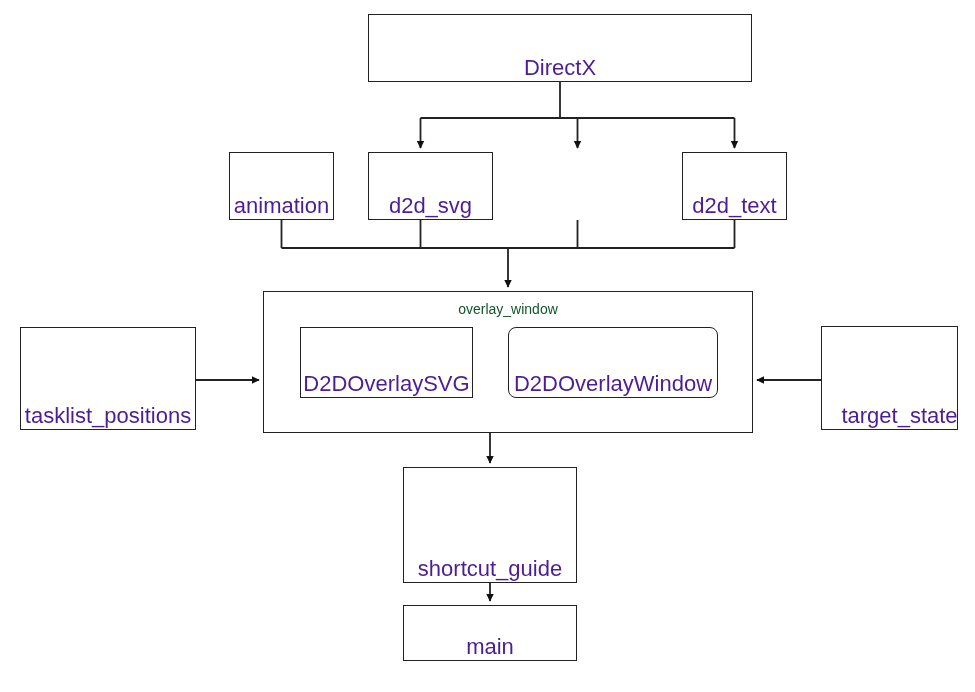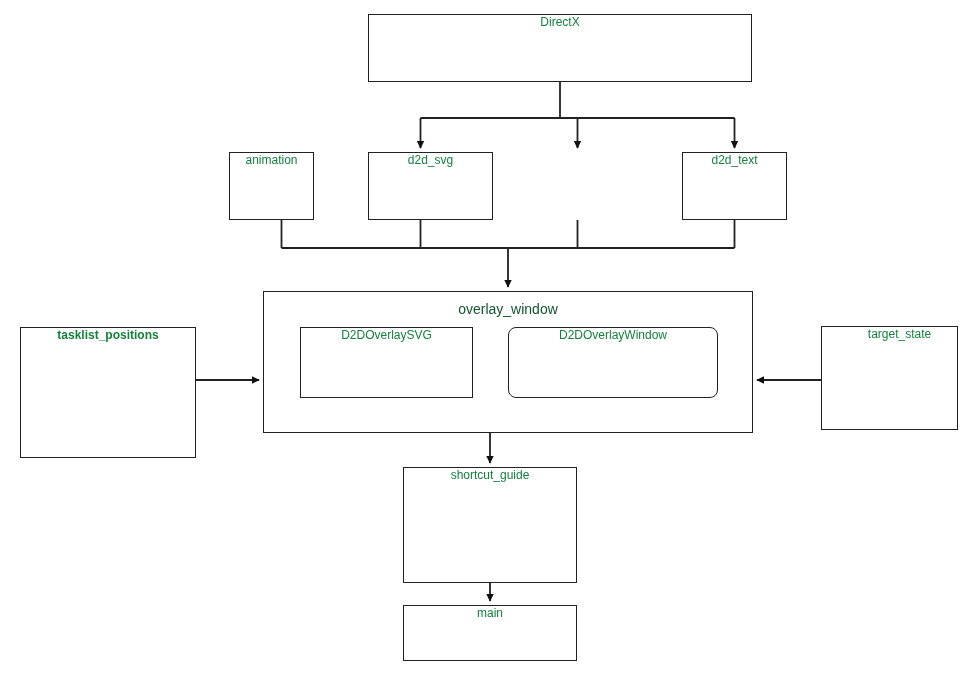--- a/index.html
+++ b/index.html
@@ -27,24 +27,24 @@
     width: 975px;
     height: 692px;
     pointer-events: none;
   }
   .node {
     position: absolute;
     box-sizing: border-box;
     border: 1.6px solid #222222;
     background: #ffffff;
     display: flex;
-    align-items: flex-start;
+    align-items: flex-end;
     justify-content: center;
-    color: #15803d;
-    font-size: 12px;
+    color: #4c1d95;
+    font-size: 22px;
     line-height: 1.2;
     white-space: nowrap;
   }
   .node-label {
     pointer-events: none;
   }
   .group {
     position: absolute;
     box-sizing: border-box;
     border: 1.6px solid #222222;
@@ -96,21 +96,21 @@
       <path d="M490,433 L490,463" marker-end="url(#arrowhead)"></path>
 
       <path d="M490,570 L490,601" marker-end="url(#arrowhead)"></path>
     </g>
   </svg>
 
   <div class="node" style="left:368px; top:14px; width:384px; height:68px;">
     <span class="node-label">DirectX</span>
   </div>
 
-  <div class="node" style="left:229px; top:152px; width:85px; height:68px;">
+  <div class="node" style="left:229px; top:152px; width:105px; height:68px;">
     <span class="node-label">animation</span>
   </div>
 
   <div class="node" style="left:368px; top:152px; width:125px; height:68px;">
     <span class="node-label">d2d_svg</span>
   </div>
 
 
   <div class="node" style="left:682px; top:152px; width:105px; height:68px;">
     <span class="node-label">d2d_text</span>
@@ -121,21 +121,21 @@
   </div>
 
   <div class="node" style="left:300px; top:327px; width:173px; height:71px;">
     <span class="node-label">D2DOverlaySVG</span>
   </div>
 
   <div class="node" style="left:508px; top:327px; width:210px; height:71px;border-radius:8px;">
     <span class="node-label">D2DOverlayWindow</span>
   </div>
 
-  <div class="node" style="left:20px; top:327px; width:176px; height:131px;font-weight:bold;">
+  <div class="node" style="left:20px; top:327px; width:176px; height:103px;">
     <span class="node-label">tasklist_positions</span>
   </div>
 
   <div class="node" style="left:821px; top:326px; width:137px; height:104px;padding-left:20px;">
     <span class="node-label">target_state</span>
   </div>
 
   <div class="node" style="left:403px; top:467px; width:174px; height:116px;">
     <span class="node-label">shortcut_guide</span>
   </div>

